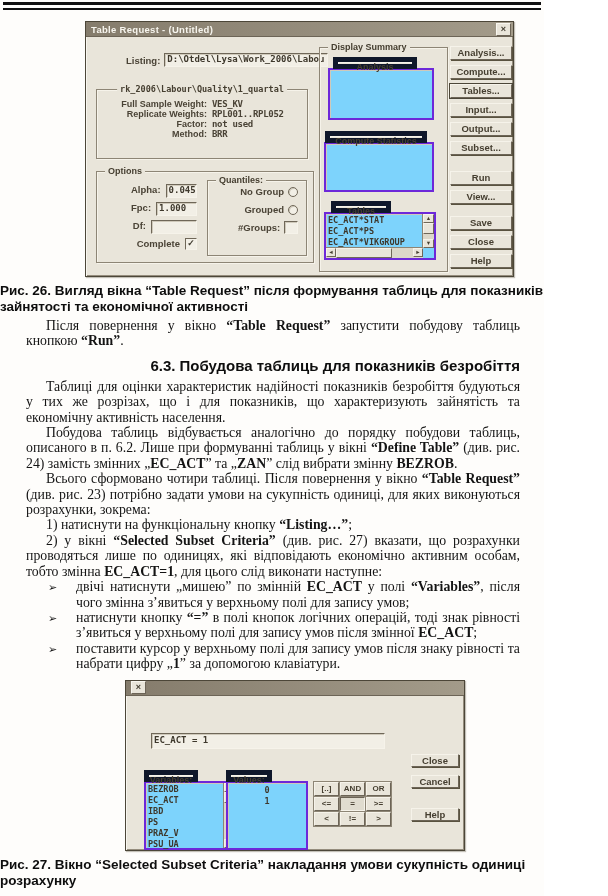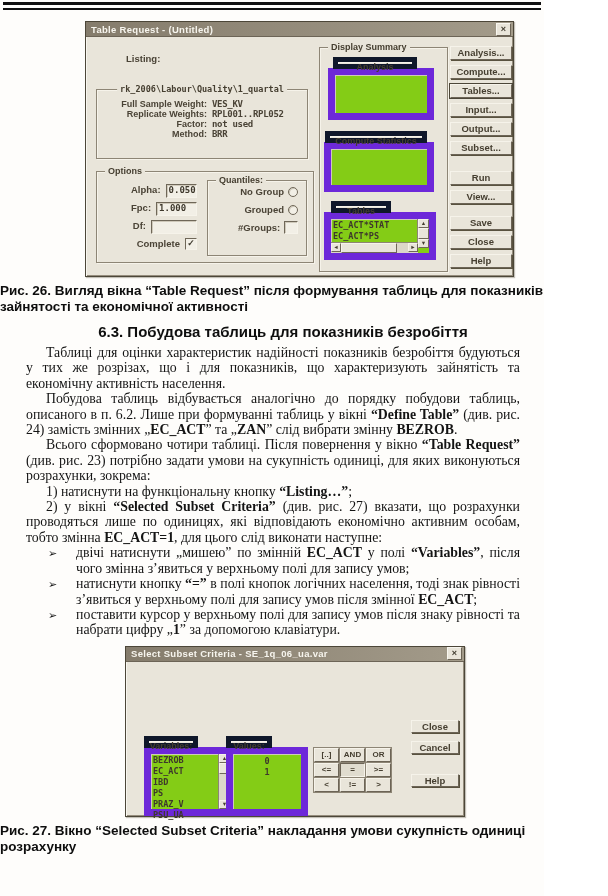--- a/index.html
+++ b/index.html
@@ -20,21 +20,21 @@
         font:bold 9px "Liberation Sans",sans-serif;color:#3f3a2e;display:flex;align-items:center;justify-content:center;line-height:1;}
   .slbl{font:bold 9.5px "Liberation Sans",sans-serif;color:#4a4336;white-space:nowrap;padding-left:30px;}
   .fld{height:12px;line-height:12px;padding:0 2px;background:#f2efe6;border:1px solid;
        border-color:#6f6758 #f6f3ea #f6f3ea #6f6758;box-shadow:inset 1px 1px 0 #cfc9ba;
        font:bold 9px "DejaVu Sans Mono",monospace;color:#3e382c;white-space:nowrap;overflow:hidden;box-sizing:content-box;}
   .grp{position:absolute;border:1px solid #8d8575;box-shadow:inset 1px 1px 0 #f6f3ea,1px 1px 0 #f6f3ea;}
   .legend{position:absolute;top:-6px;left:8px;background:#e9e5da;padding:0 3px;
           font:bold 9px "Liberation Sans",sans-serif;color:#453e30;white-space:nowrap;text-align:center;}
   .tab{position:relative;z-index:2;background:#e9e5da;border:5px solid #0f172a;box-shadow:inset 1px 1px 0 #f6f3ea;
        font:bold 9px "Liberation Sans",sans-serif;color:#453e30;text-align:center;height:12px;line-height:11px;box-sizing:border-box;}
-  .lb{background:#84cc16;border:7px solid #6d28d9;box-shadow:inset 1px 1px 0 #cfc9ba;box-sizing:border-box;}
+  .lb{background:#7dd3fc;border:2px solid #6d28d9;box-shadow:inset 1px 1px 0 #cfc9ba;box-sizing:border-box;}
   .lb-item{font:bold 8.5px "DejaVu Sans Mono",monospace;color:#3e382c;line-height:11px;white-space:nowrap;overflow:hidden;}
   .wbtn{height:14px;line-height:12px;background:#e9e5da;border:1px solid;border-color:#f6f3ea #6c6456 #6c6456 #f6f3ea;
         box-shadow:1px 1px 0 #59523f;font:bold 9.5px "Liberation Sans",sans-serif;color:#453e30;text-align:center;
         box-sizing:border-box;margin-bottom:5px;}
   .wbtn-default{box-shadow:0 0 0 1px #4c4638,1px 1px 0 #4c4638;}
   .sbtn{display:block;background:#e9e5da;border:1px solid;border-color:#f6f3ea #6f6758 #6f6758 #f6f3ea;
         box-sizing:border-box;font-size:5.5px;line-height:7px;text-align:center;color:#453e30;}
   .vscroll{position:absolute;top:0;right:0;bottom:10px;width:11px;background:#dcd7c9;border-left:1px solid #8d8575;
            display:flex;flex-direction:column;}
   .vscroll .sbtn{height:9px;flex:0 0 9px;}
@@ -76,21 +76,21 @@
   .btncol{position:absolute;left:364px;top:9px;width:62px;}
   .gap-run{margin-top:16px;}
   .gap-save{margin-top:12px;}
 
   
   .caption{margin:6px auto 0;width:556px;text-align:left;font:bold 13.5px/16px "Liberation Sans",sans-serif;color:#0e0e0e;}
   .article{margin:3px 24px 0 26px;font:13.8px/15.4px "Liberation Serif",serif;color:#141414;text-align:justify;}
   .bp{margin:0;}
   .ind{text-indent:20px;}
   .bp b,.btext b{font-weight:bold;}
-  .h63{margin:8px 0 4px 20px;font:bold 15px/18px "Liberation Sans",sans-serif;color:#0e0e0e;text-align:center;}
+  .h63{margin:8px 0 4px 20px;font:bold 15px/18px "Liberation Sans",sans-serif;color:#0e0e0e;text-align:right;}
   .bullet{position:relative;padding-left:50px;margin:0;}
   .bmark{position:absolute;left:22px;top:1px;font-size:11px;color:#141414;}
 
   
   .win27{margin:8px 0 0 125px;width:340px;height:171px;}
   .w27body{position:relative;height:155px;font-family:"Liberation Sans",sans-serif;}
   .cond-fld{position:absolute;left:25px;top:37px;width:228px;height:14px;line-height:13px;}
   .var-tab{position:absolute;left:18px;top:74px;width:54px;}
   .var-lb{position:absolute;left:18px;top:85px;width:93px;height:69px;padding:1px 13px 1px 2px;}
   .var-lb .vscroll{bottom:0;}
@@ -114,20 +114,21 @@
 
   <div class="win win26">
     <div class="titlebar">
       <span class="ttext">Table Request - (Untitled)</span>
       <span class="xbtn">×</span>
     </div>
     <div class="w26body">
 
       <div class="listing-row">
         <span class="slbl">Listing:</span>
+        <div class="fld listing-fld">D:\Otdel\Lysa\Work_2006\Labou</div>
       </div>
 
       <div class="grp path-grp">
         <span class="legend mono-legend">rk_2006\Labour\Quality\1_quartal</span>
         <div class="info-row">
           <span class="ilabel">Full Sample Weight:</span>
           <span class="ival">VES_KV</span>
         </div>
         <div class="info-row">
           <span class="ilabel">Replicate Weights:</span>
@@ -141,21 +142,21 @@
           <span class="ilabel">Method:</span>
           <span class="ival">BRR</span>
         </div>
       </div>
 
       <div class="grp options-grp">
         <span class="legend">Options</span>
         <div class="opt-left">
           <div class="opt-row">
             <span class="slbl">Alpha:</span>
-            <div class="fld numfld">0.050</div>
+            <div class="fld numfld">0.045</div>
           </div>
           <div class="opt-row">
             <span class="slbl">Fpc:</span>
             <div class="fld numfld">1.000</div>
           </div>
           <div class="opt-row">
             <span class="slbl">Df:</span>
             <div class="fld numfld"></div>
           </div>
           <div class="opt-row">
@@ -220,46 +221,47 @@
         <div class="wbtn gap-save">Save</div>
         <div class="wbtn">Close</div>
         <div class="wbtn">Help</div>
       </div>
     </div>
   </div>
 
   <div class="caption">Рис. 26. Вигляд вікна “Table Request” після формування таблиць для показників зайнятості та економічної активності</div>
 
   <div class="article">
+    <p class="bp ind"><span>Після повернення у вікно </span><b>“Table Request”</b><span> запустити побудову таблиць кнопкою </span><b>“Run”</b><span>.</span></p>
     <h3 class="h63">6.3. Побудова таблиць для показників безробіття</h3>
     <p class="bp ind"><span>Таблиці для оцінки характеристик надійності показників безробіття будуються у тих же розрізах, що і для показників, що характеризують зайнятість та економічну активність населення.</span></p>
     <p class="bp ind"><span>Побудова таблиць відбувається аналогічно до порядку побудови таблиць, описаного в п. 6.2. Лише при формуванні таблиць у вікні </span><b>“Define Table”</b><span> (див. рис. 24) замість змінних „</span><b>EC_ACT</b><span>” та „</span><b>ZAN</b><span>” слід вибрати змінну </span><b>BEZROB</b><span>.</span></p>
     <p class="bp ind"><span>Всього сформовано чотири таблиці. Після повернення у вікно </span><b>“Table Request”</b><span> (див. рис. 23) потрібно задати умови на сукупність одиниці, для яких виконуються розрахунки, зокрема:</span></p>
     <p class="bp ind"><span>1) натиснути на функціональну кнопку </span><b>“Listing…”</b><span>;</span></p>
     <p class="bp ind"><span>2) у вікні </span><b>“Selected Subset Criteria”</b><span> (див. рис. 27) вказати, що розрахунки проводяться лише по одиницях, які відповідають економічно активним особам, тобто змінна </span><b>EC_ACT=1</b><span>, для цього слід виконати наступне:</span></p>
     <div class="bullet">
       <span class="bmark">➢</span>
       <span class="btext"><span>двічі натиснути „мишею” по змінній </span><b>EC_ACT</b><span> у полі </span><b>“Variables”</b><span>, після чого змінна з’явиться у верхньому полі для запису умов;</span></span>
     </div>
     <div class="bullet">
       <span class="bmark">➢</span>
-      <span class="btext"><span>натиснути кнопку </span><b>“=”</b><span> в полі кнопок логічних населення, тоді знак рівності з’явиться у верхньому полі для запису умов після змінної </span><b>EC_ACT</b><span>;</span></span>
+      <span class="btext"><span>натиснути кнопку </span><b>“=”</b><span> в полі кнопок логічних операцій, тоді знак рівності з’явиться у верхньому полі для запису умов після змінної </span><b>EC_ACT</b><span>;</span></span>
     </div>
     <div class="bullet">
       <span class="bmark">➢</span>
       <span class="btext"><span>поставити курсор у верхньому полі для запису умов після знаку рівності та набрати цифру „</span><b>1</b><span>” за допомогою клавіатури.</span></span>
     </div>
   </div>
 
   <div class="win win27">
     <div class="titlebar">
-      <span class="ttext">Select Subset Criteria - SE_1q_06_ua.var</span>
       <span class="xbtn">×</span>
     </div>
     <div class="w27body">
+      <div class="fld cond-fld">EC_ACT = 1</div>
 
       <div class="tab var-tab">Variables:</div>
       <div class="lb var-lb">
         <div class="lb-item">BEZROB</div>
         <div class="lb-item">EC_ACT</div>
         <div class="lb-item">IBD</div>
         <div class="lb-item">PS</div>
         <div class="lb-item">PRAZ_V</div>
         <div class="lb-item">PSU_UA</div>
         <div class="vscroll">

